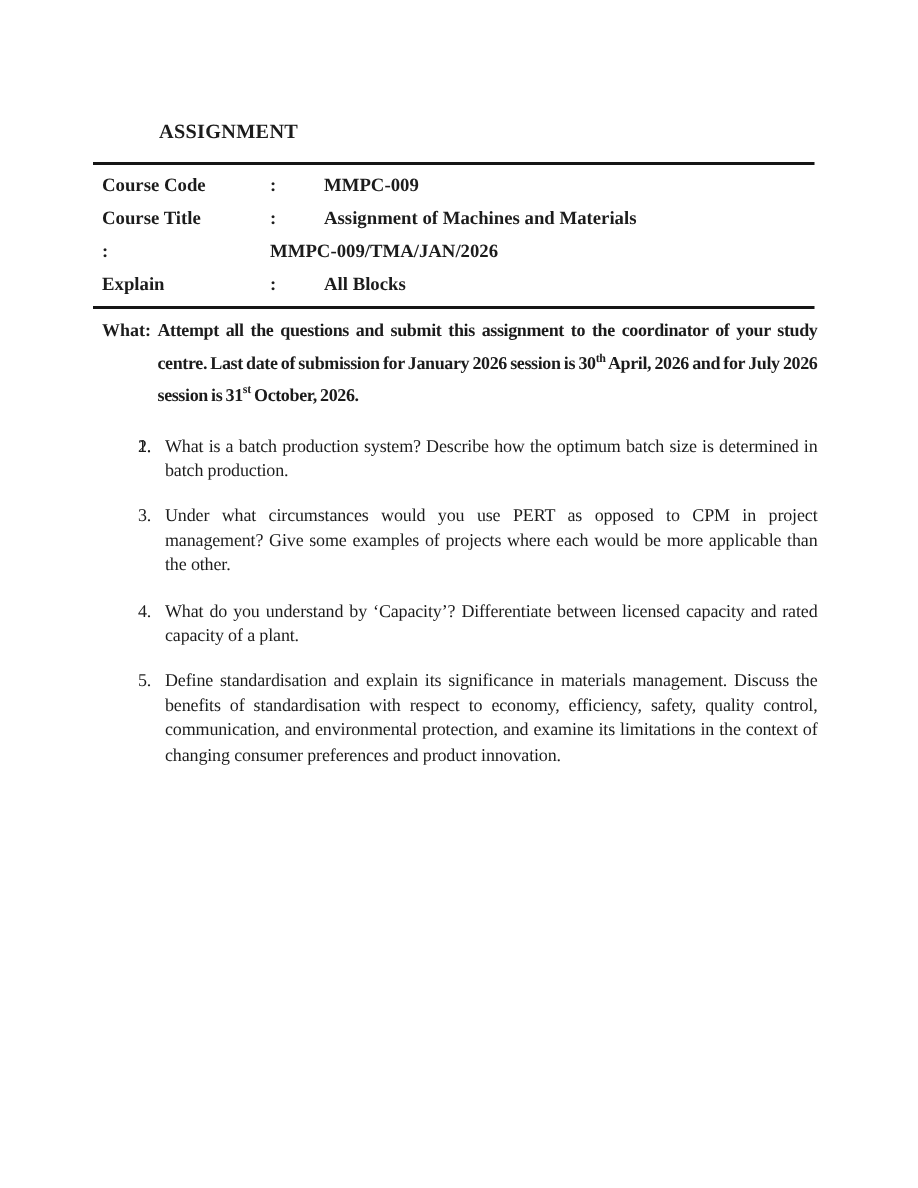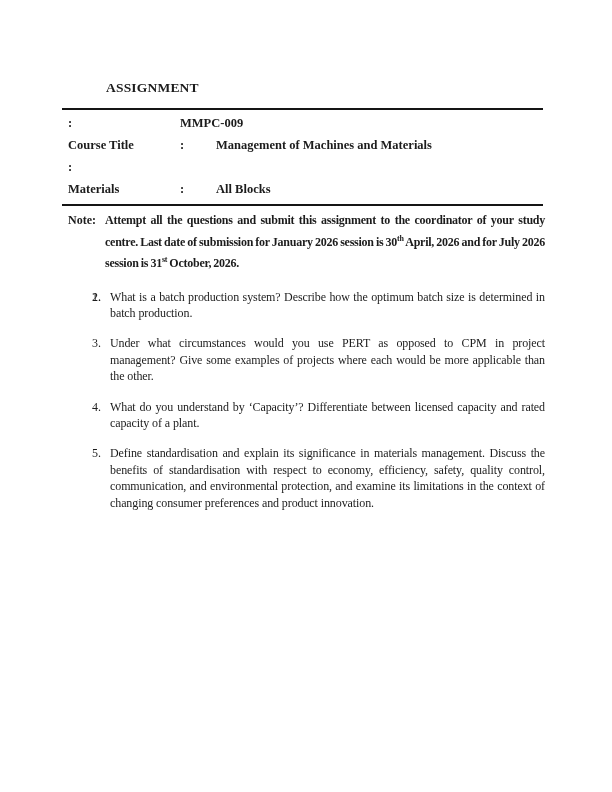--- a/index.html
+++ b/index.html
@@ -93,40 +93,42 @@
 </style>
 </head>
 <body>
 
 <div class="content">
 
   <h1 class="page-title">ASSIGNMENT</h1>
 
   <div class="course-table">
     <div class="course-row">
+      <span>Course Code</span>
       <span>:</span>
       <span>MMPC-009</span>
     </div>
     <div class="course-row">
       <span>Course Title</span>
       <span>:</span>
-      <span>Management of Machines and Materials</span>
+      <span>Assignment of Machines and Materials</span>
     </div>
     <div class="course-row">
       <span>:</span>
+      <span>MMPC-009/TMA/JAN/2026</span>
     </div>
     <div class="course-row">
-      <span>Materials</span>
+      <span>Explain</span>
       <span>:</span>
       <span>All Blocks</span>
     </div>
   </div>
 
   <div class="note">
-    <span class="note-label">Note:</span><span>Attempt all the questions and submit this assignment to the coordinator of your study centre. Last date of submission for January 2026 session is 30</span><sup class="ord">th</sup><span> April, 2026 and for July 2026 session is 31</span><sup class="ord">st</sup><span> October, 2026.</span>
+    <span class="note-label">What:</span><span>Attempt all the questions and submit this assignment to the coordinator of your study centre. Last date of submission for January 2026 session is 30</span><sup class="ord">th</sup><span> April, 2026 and for July 2026 session is 31</span><sup class="ord">st</sup><span> October, 2026.</span>
   </div>
 
   <ol class="q-list">
     <li class="q-item">
       <span class="q-num">1.</span>
     </li>
     <li class="q-item">
       <span class="q-num">2.</span>
       <span>What is a batch production system? Describe how the optimum batch size is determined in batch production.</span>
     </li>

